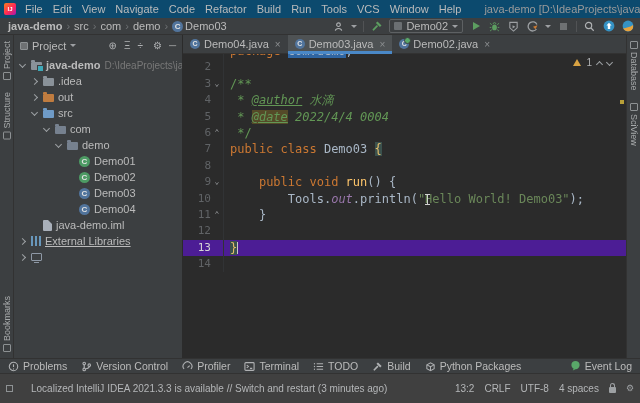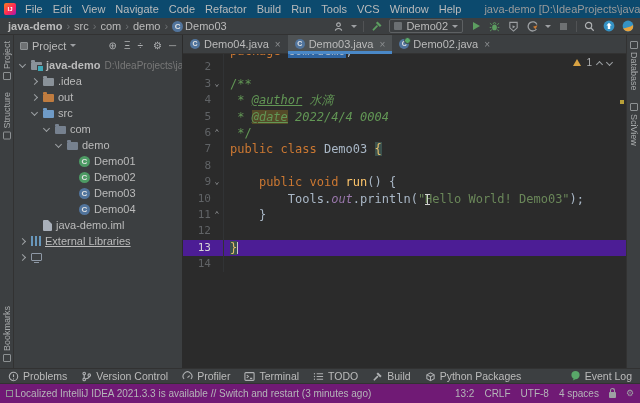--- a/index.html
+++ b/index.html
@@ -97,21 +97,21 @@
   .mini-chev.dn{transform:rotate(45deg);}
   .stripe-mark{position:absolute;right:2px;top:46px;width:4px;height:4px;background:#b8a038;}
   .ibeam{position:absolute;left:244px;top:140px;width:1px;height:11px;background:#d0d0d0;}
   .ibeam:before,.ibeam:after{content:"";position:absolute;left:-2px;width:5px;height:1px;background:#d0d0d0;}
   .ibeam:after{bottom:0;}
   
   .toolstripe{height:15px;background:#3c3f41;border-top:1px solid #323232;display:flex;align-items:center;flex:none;padding:0 8px;gap:14px;font-size:10.5px;}
   .ts-item{display:flex;align-items:center;gap:4px;color:#bbbbbb;cursor:default;}
   .ts-item svg{display:block;}
   .ts-right{margin-left:auto;display:flex;align-items:center;gap:4px;}
-  .statusbar{height:20px;background:#701a75;border-top:1px solid #323232;display:flex;align-items:center;flex:none;padding:0 6px;font-size:10px;color:#b4b6b8;gap:2px;}
+  .statusbar{height:30px;background:#404040;border-top:1px solid #323232;display:flex;align-items:center;flex:none;padding:0 6px;font-size:10px;color:#b4b6b8;gap:18px;}
   .sb-ic{width:7px;height:7px;border:1px solid #8e9294;flex:none;}
   .sb-right{margin-left:auto;display:flex;align-items:center;gap:10px;}
   .lock{width:7px;height:6px;background:#9da0a3;border-radius:1px;position:relative;margin-top:3px;}
   .lock:before{content:"";position:absolute;top:-4px;left:1px;width:3px;height:4px;border:1px solid #9da0a3;border-bottom:none;border-radius:3px 3px 0 0;}
   .gear{color:#9da0a3;font-size:9px;line-height:9px;}
 </style>
 </head>
 <body>
 
 <div class="app">

